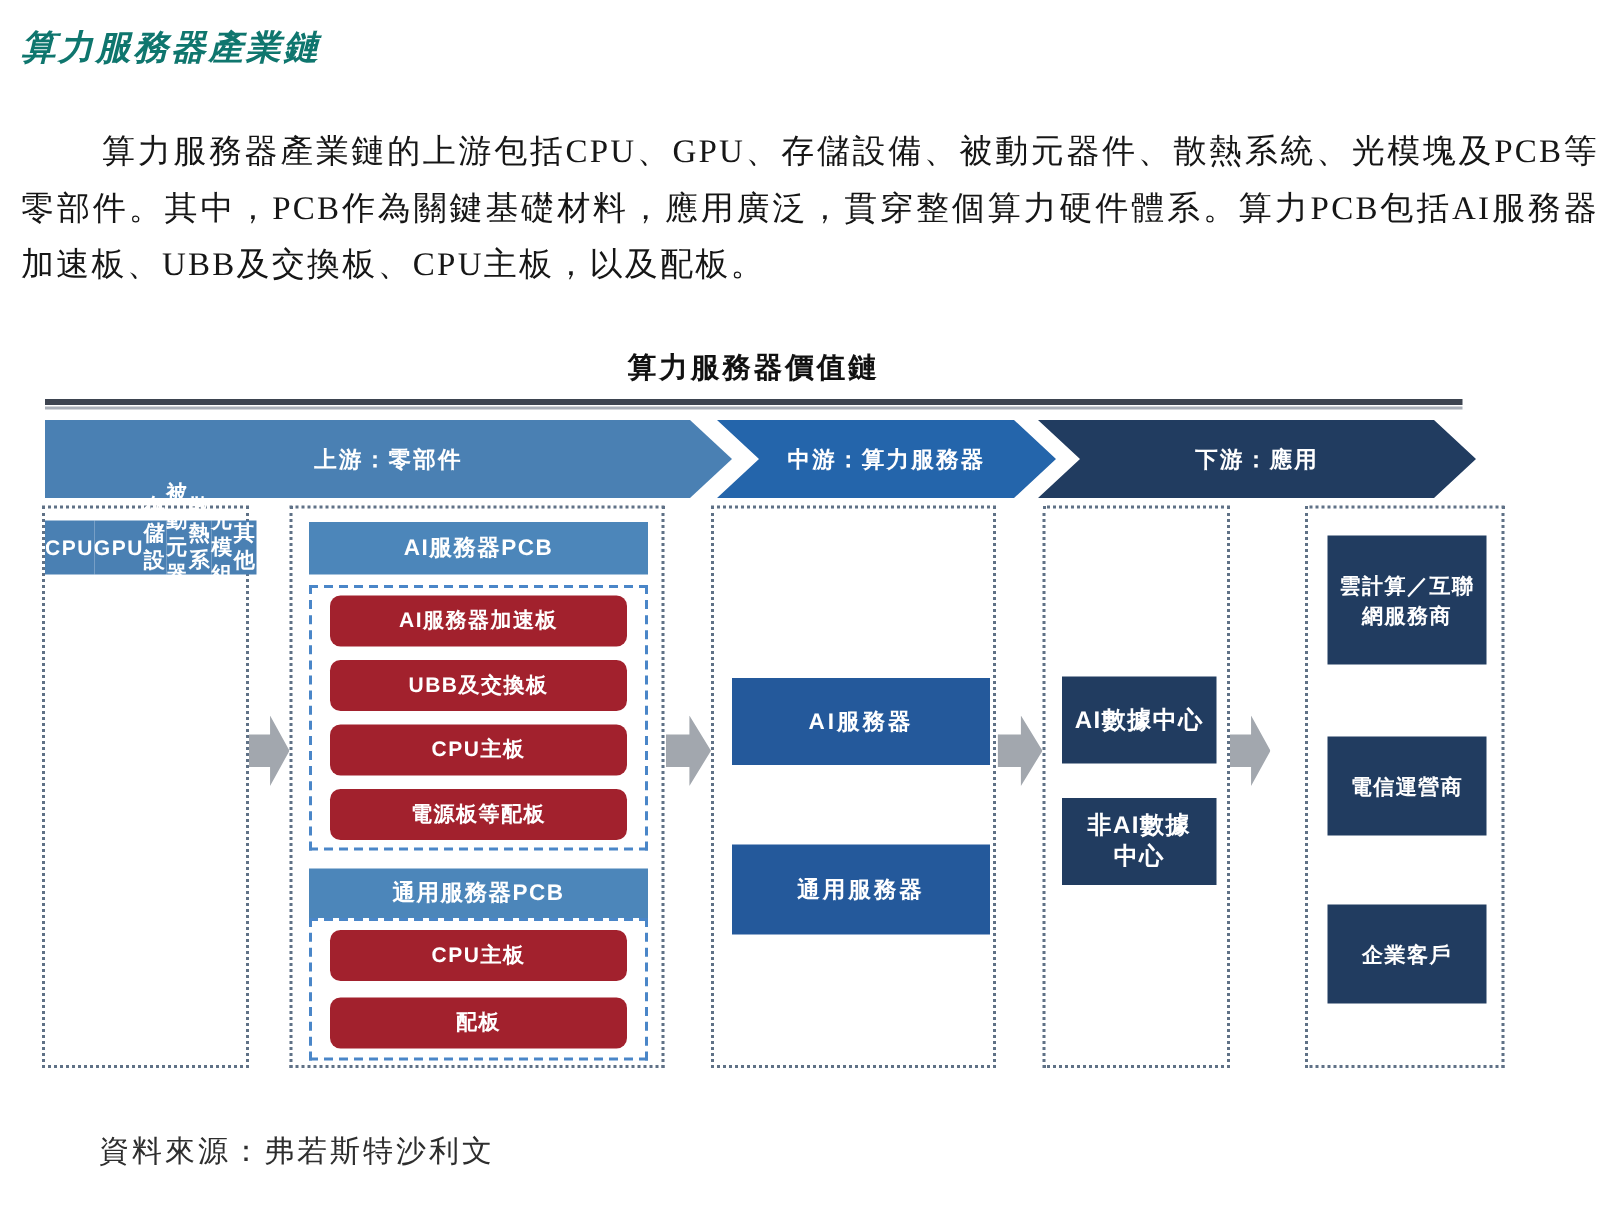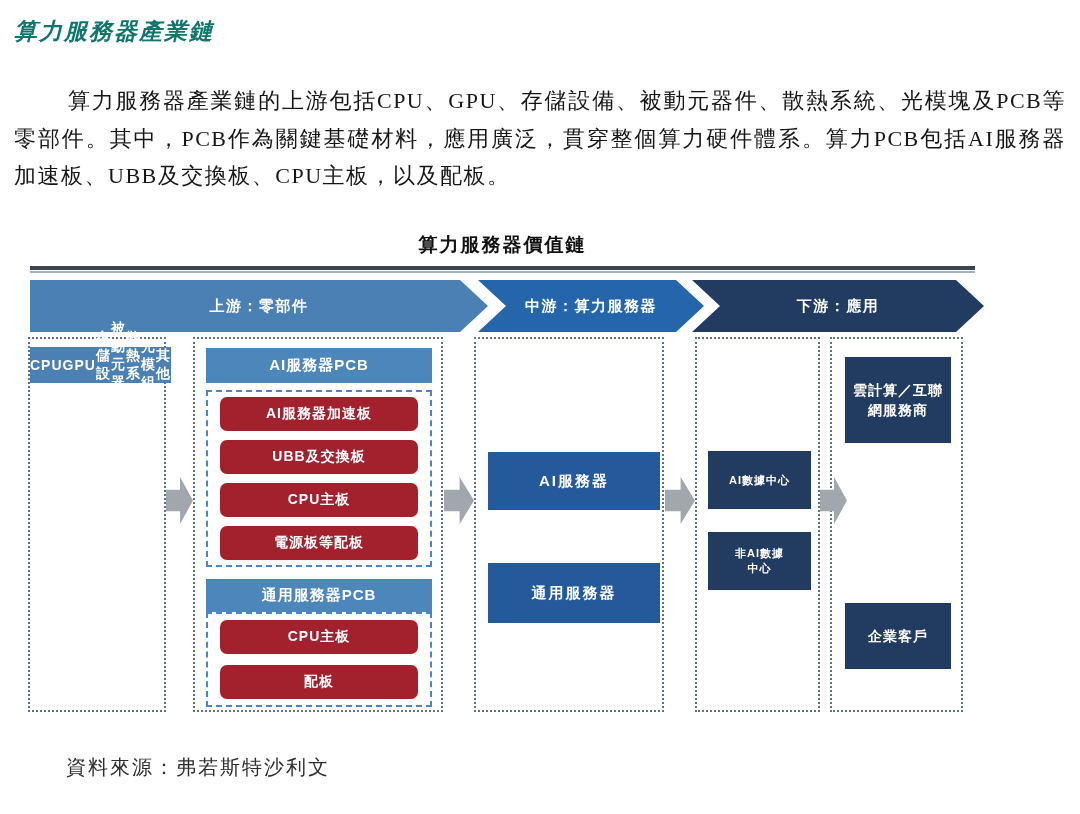--- a/index.html
+++ b/index.html
@@ -32,21 +32,21 @@
   .stage-2{left:478px;width:226px;background:var(--bright-blue,#2465ab);}
   .stage-3{left:692px;width:292px;background:var(--navy,#213c60);}
 
   
   .lane{position:absolute;top:109px;height:375px;border:2px dotted #5f7186;box-sizing:border-box;}
   .lane-components{left:28px;width:138px;display:flex;
                    justify-content:space-between;padding:8px 0;}
   .lane-pcb{left:193px;width:250px;}
   .lane-servers{left:474px;width:190px;}
   .lane-datacenters{left:695px;width:125px;}
-  .lane-customers{left:830px;width:133px;}
+  .lane-customers{left:870px;width:133px;}
 
   .cell{display:flex;align-items:center;justify-content:center;text-align:center;
         color:#fff;font-weight:bold;box-sizing:border-box;white-space:pre-line;}
 
   .comp-box{width:120px;height:36px;margin:0 auto;background:var(--medium-blue,#4a80b3);font-size:14px;letter-spacing:1px;}
 
   .pcb-header{position:absolute;left:11px;width:226px;height:35px;background:var(--steel-blue,#4c86ba);
               font-size:15px;letter-spacing:1px;}
   .pcb-header-ai{top:9px;}
   .pcb-header-gen{top:240px;height:33px;}
@@ -56,21 +56,21 @@
   .pcb-group-gen{top:273px;height:95px;padding:6px 0;}
   .red-box{width:198px;height:34px;margin:0 auto;background:var(--red,#a2212d);
            border-radius:7px;font-size:14px;letter-spacing:1px;}
 
   .server-box{position:absolute;left:12px;width:172px;background:var(--royal-blue,#24599b);
               font-size:15px;letter-spacing:2px;}
   .server-1{top:113px;height:58px;}
   .server-2{top:192px;height:60px;margin-top:32px;}
 
   .dc-box{position:absolute;left:11px;width:103px;background:var(--navy,#213c60);
-          font-size:11px;letter-spacing:1px;}
+          font-size:16px;letter-spacing:1px;}
   .dc-1{top:112px;height:58px;}
   .dc-2{top:193px;height:58px;}
 
   .cust-box{position:absolute;left:13px;width:106px;background:var(--navy,#213c60);
             font-size:14px;letter-spacing:1px;line-height:1.45;}
   .cust-1{top:18px;height:86px;}
   .cust-2{top:152px;height:66px;}
   .cust-3{top:264px;height:66px;}
 
   
@@ -136,20 +136,21 @@
 
     <div class="lane lane-datacenters">
       <div class="cell dc-box dc-1">AI數據中心</div>
       <div class="cell dc-box dc-2">非AI數據
 中心</div>
     </div>
 
     <div class="lane lane-customers">
       <div class="cell cust-box cust-1">雲計算／互聯
 網服務商</div>
+      <div class="cell cust-box cust-2">電信運營商</div>
       <div class="cell cust-box cust-3">企業客戶</div>
     </div>
 
     <div class="flow-arrow fa-1"></div>
     <div class="flow-arrow fa-2"></div>
     <div class="flow-arrow fa-3"></div>
     <div class="flow-arrow fa-4"></div>
   </div>
 
   <div class="source-note">資料來源：弗若斯特沙利文</div>

